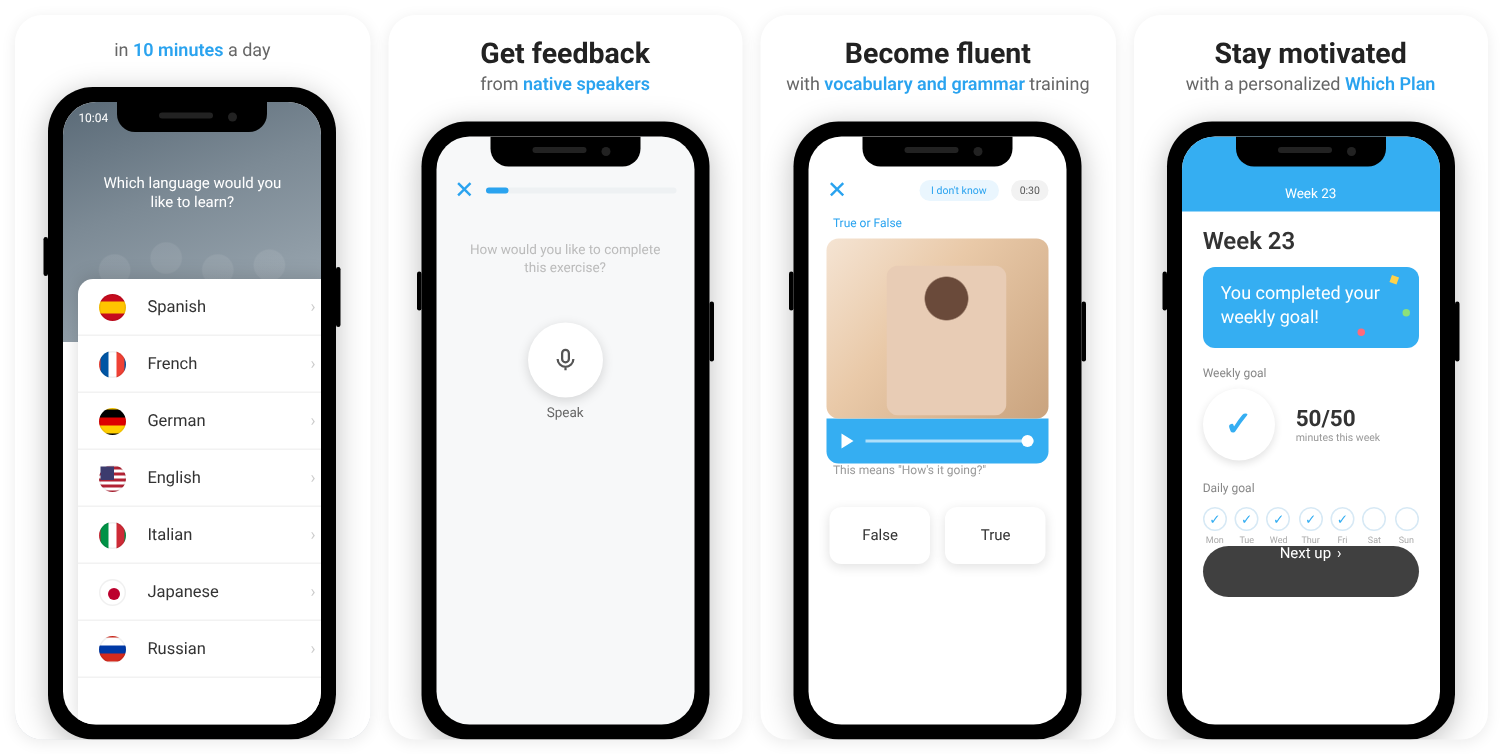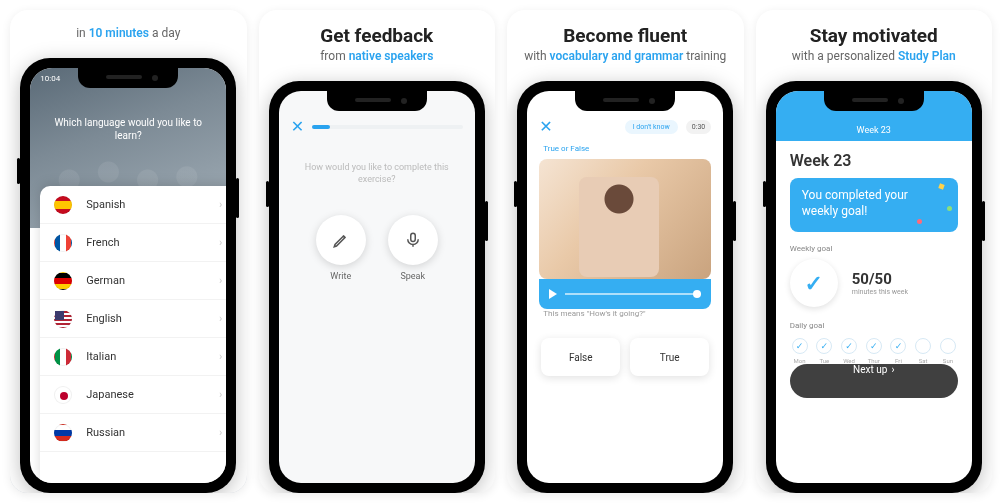--- a/index.html
+++ b/index.html
@@ -32,21 +32,21 @@
   }
   .card-sub {
     font-size: 12px;
     color: #666;
     text-align: left;
     margin-top: 2px;
   }
   .card-sub .accent { color: #2aa3ef; font-weight: 600; }
   .phone {
     margin-top: 18px;
-    width: 216px;
+    width: 192px;
     height: 440px;
     background: #000;
     border-radius: 30px;
     padding: 10px;
     position: relative;
     box-shadow: 0 4px 20px rgba(0,0,0,0.25);
   }
   .phone::before { 
     content:"";
     position:absolute;
@@ -311,29 +311,20 @@
       <div class="notch"></div>
       <div class="s2-top">
         <span class="close-x">✕</span>
         <div class="progress"></div>
       </div>
       <div class="s2-q">How would you like to complete this exercise?</div>
       <div class="s2-actions">
         <div class="s2-btn">
           <div class="s2-circle">
             <svg width="18" height="18" viewBox="0 0 24 24" fill="none" stroke="#555" stroke-width="2">
-                <path d="M3 21l3-1 11-11-2-2L4 18l-1 3z"></path>
-                <path d="M15 6l3 3"></path>
-              </svg>
-          </div>
-          <div class="s2-btn-label">Write</div>
-        </div>
-        <div class="s2-btn">
-          <div class="s2-circle">
-            <svg width="18" height="18" viewBox="0 0 24 24" fill="none" stroke="#555" stroke-width="2">
                 <rect x="9" y="3" width="6" height="11" rx="3"></rect>
                 <path d="M5 11a7 7 0 0 0 14 0M12 18v3"></path>
               </svg>
           </div>
           <div class="s2-btn-label">Speak</div>
         </div>
       </div>
     </div>
   </div>
 </div>
@@ -365,21 +356,21 @@
         <div class="s3-btnx">False</div>
         <div class="s3-btnx">True</div>
       </div>
     </div>
   </div>
 </div>
 
 <div class="card">
   <div class="card-title">Stay motivated</div>
   <div class="card-sub">
-    <span>with a personalized </span><span class="accent">Study Plan</span><span></span>
+    <span>with a personalized </span><span class="accent">Which Plan</span><span></span>
   </div>
   <div class="phone">
     <div class="screen">
       <div class="notch"></div>
       <div class="s4-header">
           <span>Week 23</span>
         </div>
       <div class="s4-body">
         <div class="s4-week">Week 23</div>
         <div class="s4-banner">

